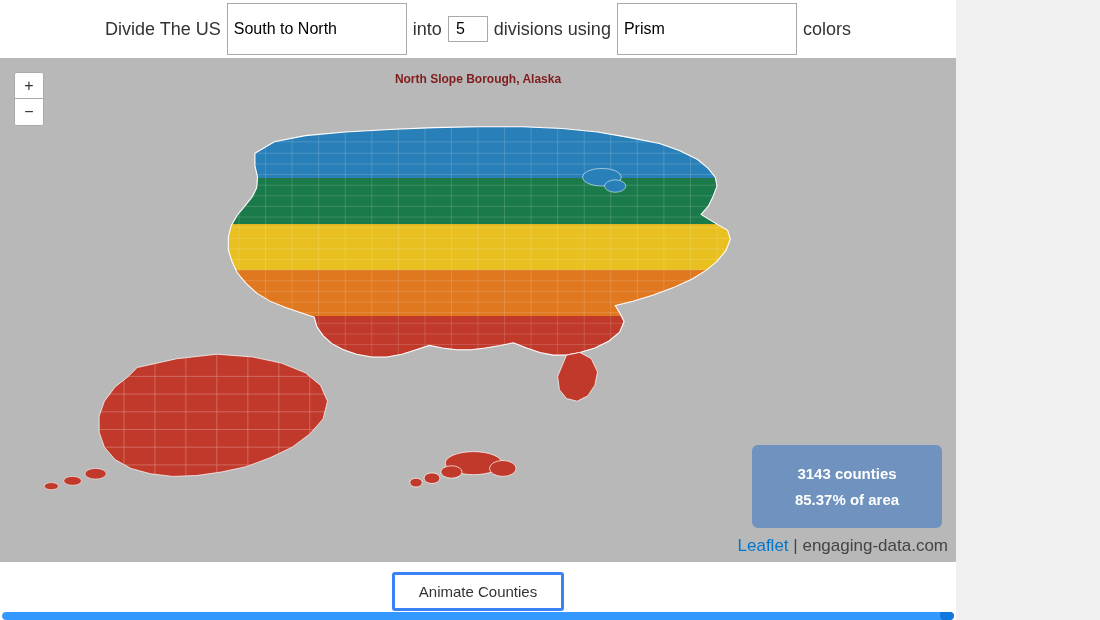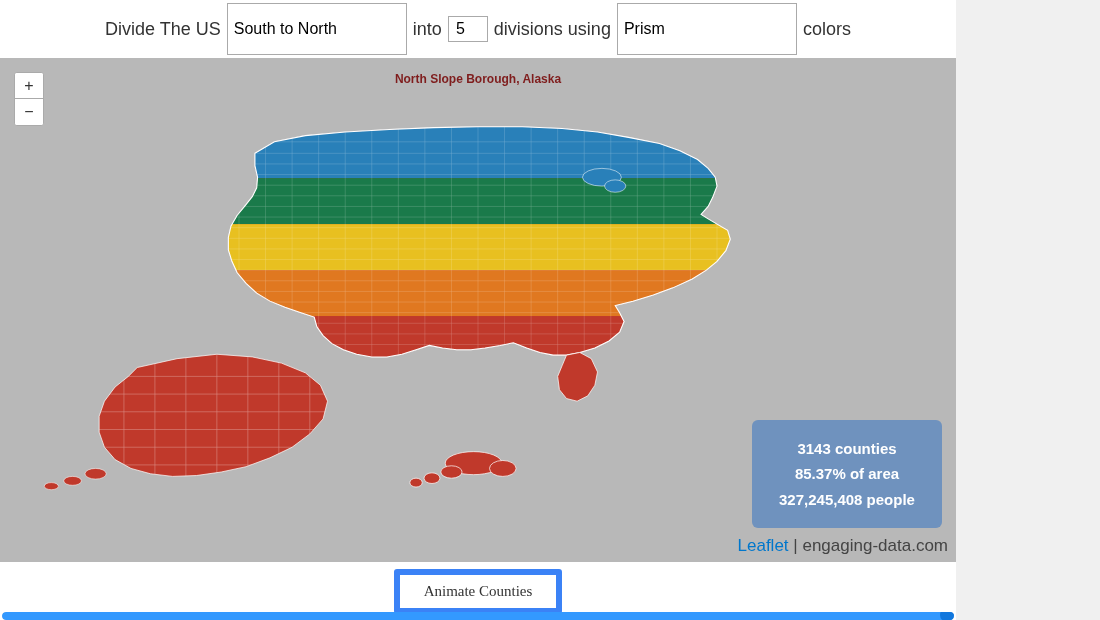--- a/index.html
+++ b/index.html
@@ -143,28 +143,27 @@
       height: 58px;
       display: flex;
       align-items: center;
       justify-content: center;
       flex-shrink: 0;
       background: #fff;
       position: relative;
     }
 
     #animate-btn {
-      border: 6px solid #3b82f6;
+      border: 3px solid #3b82f6;
       background: #fff;
       padding: 8px 24px;
       font-size: 15px;
       cursor: pointer;
       border-radius: 3px;
       color: #333;
-      font-family: Liberation Serif, serif;
     }
 
     #progress-bar {
       position: absolute;
       bottom: 0;
       left: 0;
       right: 0;
       height: 8px;
       background: #ddd;
       margin: 0 2px;
@@ -354,21 +353,20 @@
         <ellipse cx="510" cy="428" rx="12" ry="7" fill="#c0392b" stroke="white" stroke-width="0.8"></ellipse>
         <ellipse cx="488" cy="435" rx="9" ry="6" fill="#c0392b" stroke="white" stroke-width="0.8"></ellipse>
         <ellipse cx="470" cy="440" rx="7" ry="5" fill="#c0392b" stroke="white" stroke-width="0.8"></ellipse>
       </g>
 
     </svg>
 
     <div id="stats-box">
       <div>3143 counties</div>
       <div>85.37% of area</div>
-      <div>327,245,408 people</div>
     </div>
 
     <div id="attribution">
       <span style="color:#0077cc;">Leaflet</span>
       <span> | </span>
       <span>engaging-data.com</span>
     </div>
 
   </div>
 

